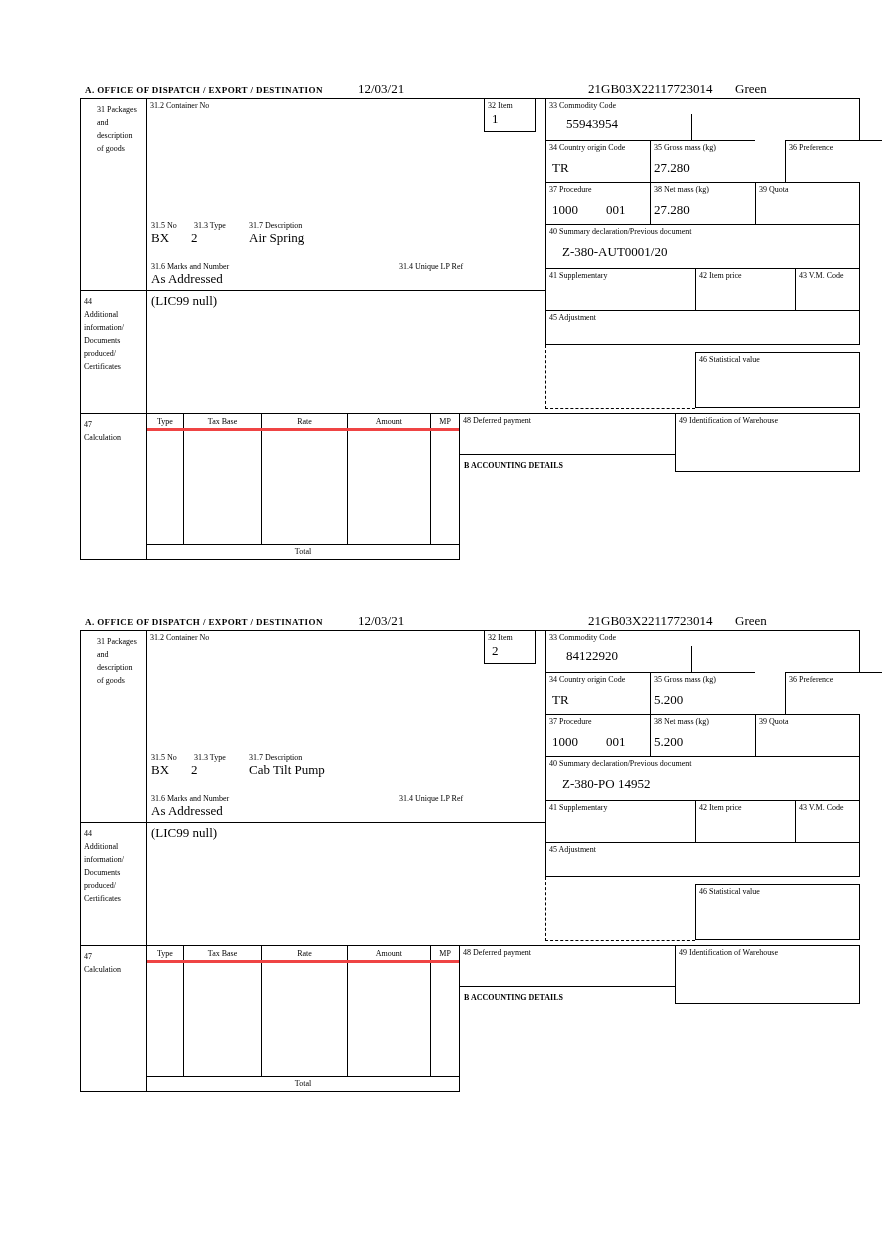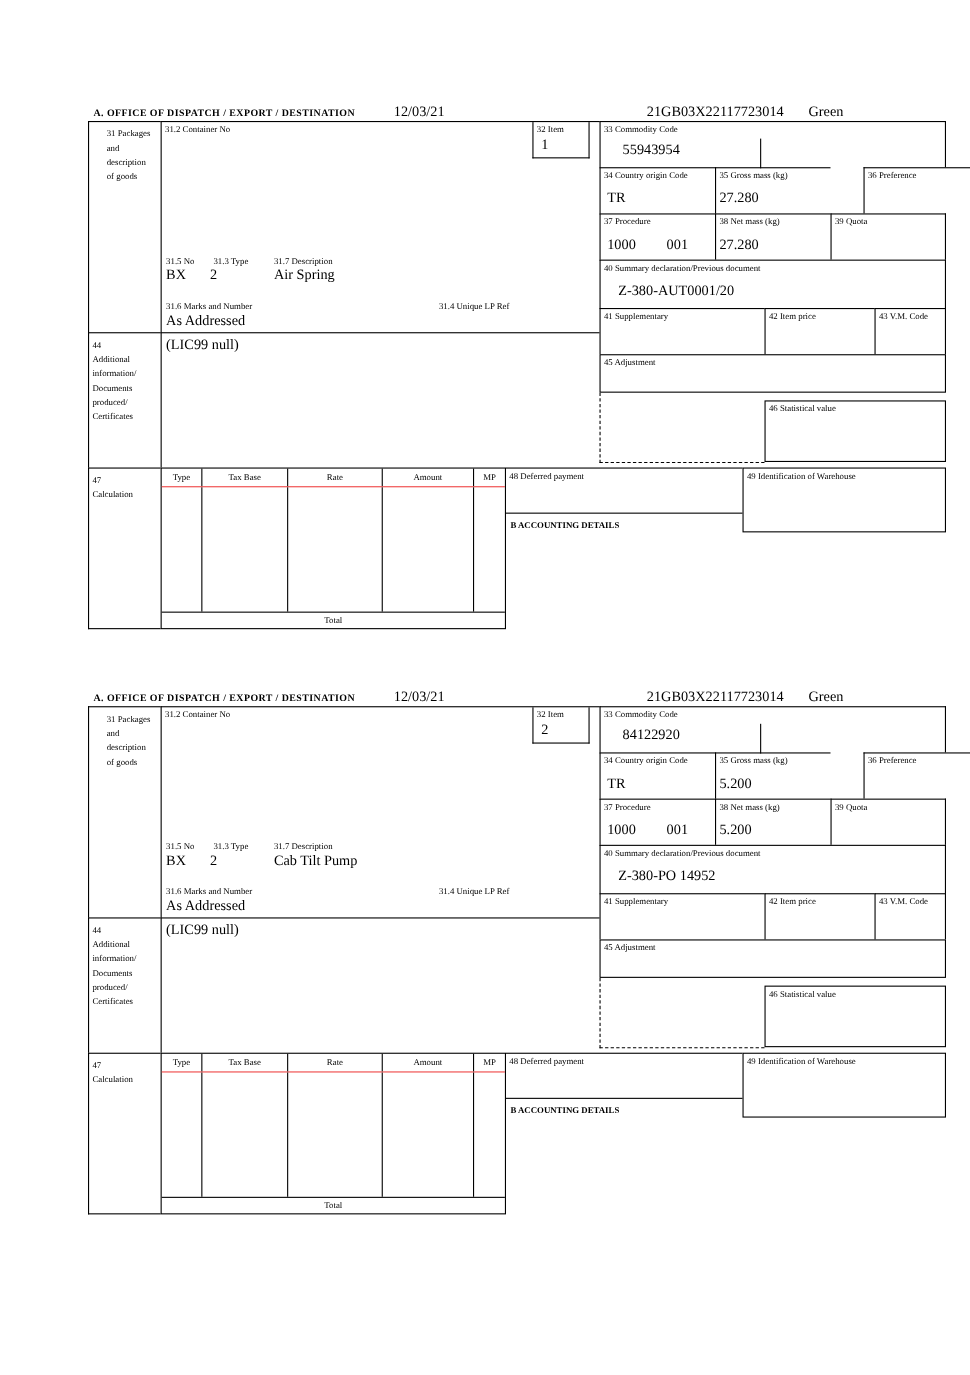--- a/index.html
+++ b/index.html
@@ -1,20 +1,20 @@
 <!DOCTYPE html>
 <html><head>
 <meta charset="utf-8">
 <style>
   * { margin:0; padding:0; box-sizing:border-box; }
   html,body { width:882px; height:1250px; }
   body { position:relative; background:#ffffff; color:#000000;
          font-family:"Liberation Serif", serif; overflow:hidden; }
 
-  .block { position:absolute; left:80px; width:781px; height:482px;margin-top:12px; }
+  .block { position:absolute; left:80px; width:781px; height:482px; }
 
   .hdr span { position:absolute; white-space:nowrap; }
   .hdr-office  { left:5px;   top:5px; font-size:9px;  font-weight:bold; letter-spacing:0.4px; }
   .hdr-date    { left:278px; top:1px; font-size:13px; }
   .hdr-ref     { left:508px; top:1px; font-size:13px; }
   .hdr-channel { left:655px; top:1px; font-size:13px; }
 
   .form { position:absolute; left:0; top:18px; width:781px; height:463px; }
   .bx { position:absolute; }
   .bl{border-left:1px solid #000}.bt{border-top:1px solid #000}
@@ -45,21 +45,21 @@
   .b43  { left:715px; top:170px; width:65px;  height:42px; }
   .b45  { left:465px; top:212px; width:315px; height:35px; border:1px solid #000;padding-left:25px; }
   .bdash{ left:465px; top:247px; width:150px; height:64px;
           border-left:1px dashed #000; border-bottom:1px dashed #000; }
   .b46  { left:615px; top:254px; width:165px; height:56px; border:1px solid #000; }
   .b48  { left:380px; top:315px; width:215px; height:42px; }
   .b49  { left:595px; top:315px; width:185px; height:59px; }
   .bB   { left:384px; top:363px; font-size:8px; font-weight:bold; white-space:nowrap; }
 
   .t47  { left:66px; top:315px; width:314px; height:147px; border:1px solid #000; }
-  .t47 .thead { display:flex; height:17px; border-bottom:1px solid #ef4444; }
+  .t47 .thead { display:flex; height:17px; border-bottom:3px solid #ef4444; }
   .t47 .tbody { display:flex; height:113px; }
   .t47 .ttotal{ height:15px; border-top:1px solid #000; font-size:8px; text-align:center; padding-top:2px; }
   .tc { border-right:1px solid #000; font-size:8px; text-align:center; padding-top:3px; height:100%; }
   .tc1{width:37px}.tc2{width:79px}.tc3{width:86px}.tc4{width:84px}
   .tc5{width:28px; border-right:none}
 </style>
 </head>
 <body>
 
 <section class="block" style="top:80px">

